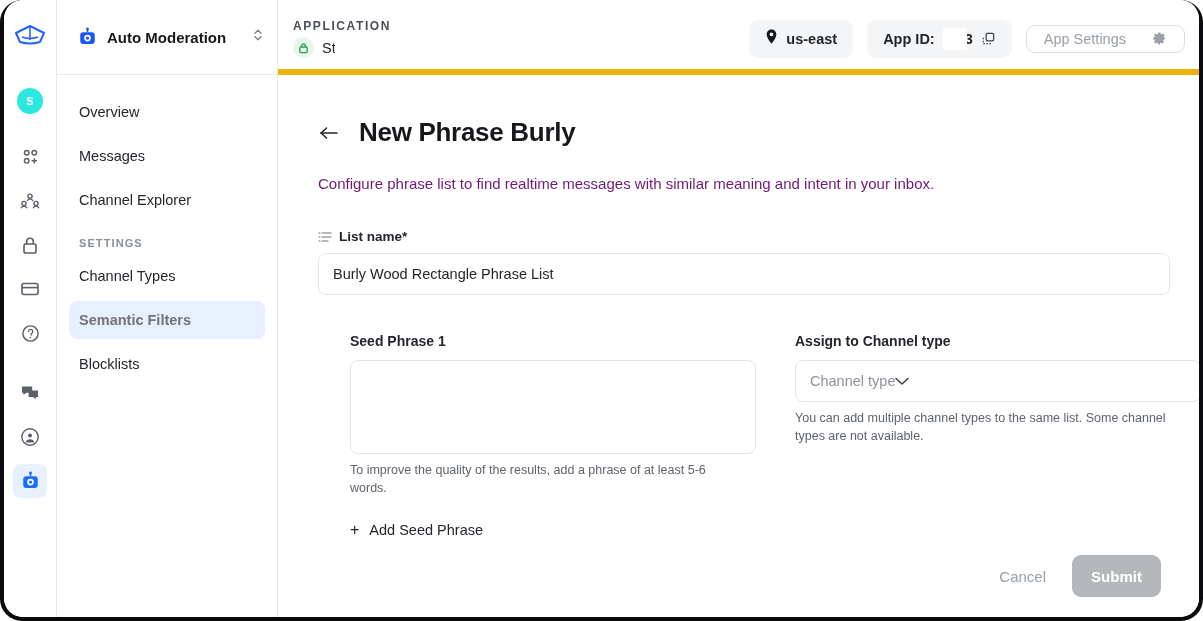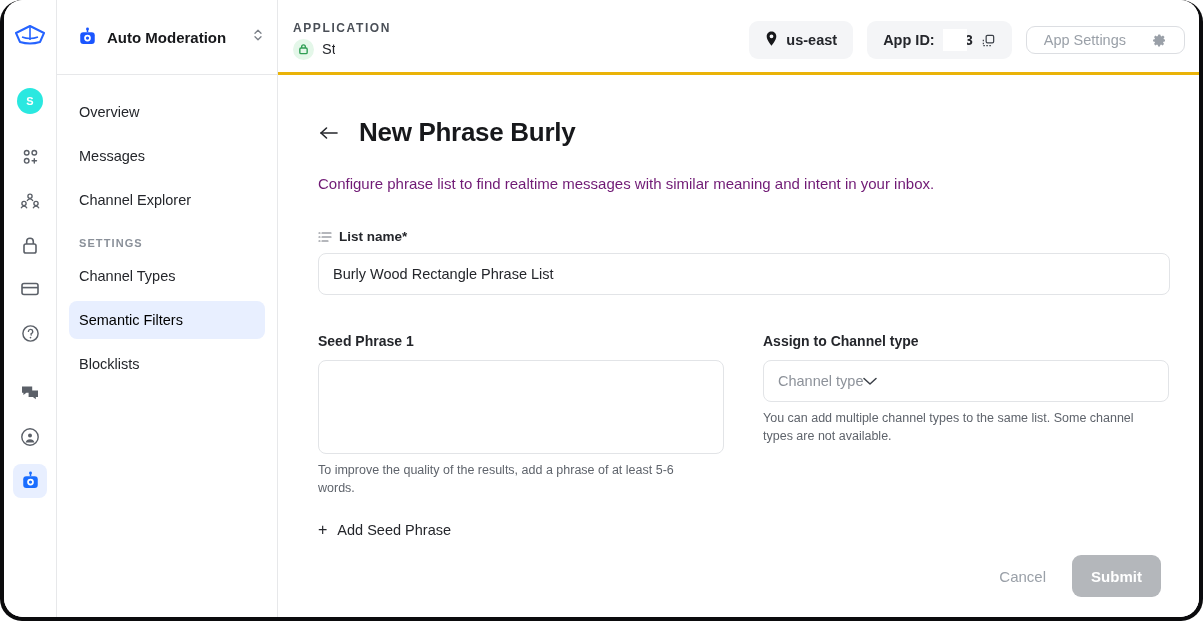--- a/index.html
+++ b/index.html
@@ -122,22 +122,22 @@
     padding: 0 10px;
     border-radius: 8px;
     font-size: 14.5px;
     color: #24262b;
     cursor: pointer;
     white-space: nowrap;
     margin-bottom: 6px;
   }
   .nav-item.active {
     background: #e8efff;
-    color: #000000;
-    font-weight: 400;
+    color: #737373;
+    font-weight: 700;
   }
   .nav-section-label {
     font-size: 11px;
     font-weight: 700;
     letter-spacing: 1.1px;
     color: #8a9099;
     padding: 0 10px;
     margin-top: 18px;
     margin-bottom: 8px;
   }
@@ -149,21 +149,21 @@
     display: flex;
     flex-direction: column;
     min-width: 0;
     background: #ffffff;
   }
 
   
   #topbar {
     height: 75px;
     flex: 0 0 75px;
-    border-bottom: 3px solid #eab308;
+    border-bottom: 6px solid #eab308;
     display: flex;
     align-items: center;
     padding: 8px 14px 0 15px;
   }
   #app-block { flex: 1; min-width: 0; }
   .app-kicker {
     font-size: 12px;
     font-weight: 700;
     letter-spacing: 1.6px;
     color: #4a4f57;
@@ -287,20 +287,21 @@
     color: #24262b;
     padding: 0 14px;
     font-family: "Liberation Sans", sans-serif;
     outline: none;
   }
 
   #two-col {
     display: flex;
     margin-top: 38px;
     gap: 39px;
+    margin-left: 32px;
   }
   .col { width: 406px; }
   .col-label {
     font-size: 14px;
     font-weight: 600;
     color: #24262b;
     margin-bottom: 11px;
   }
   .textarea {
     width: 406px;

